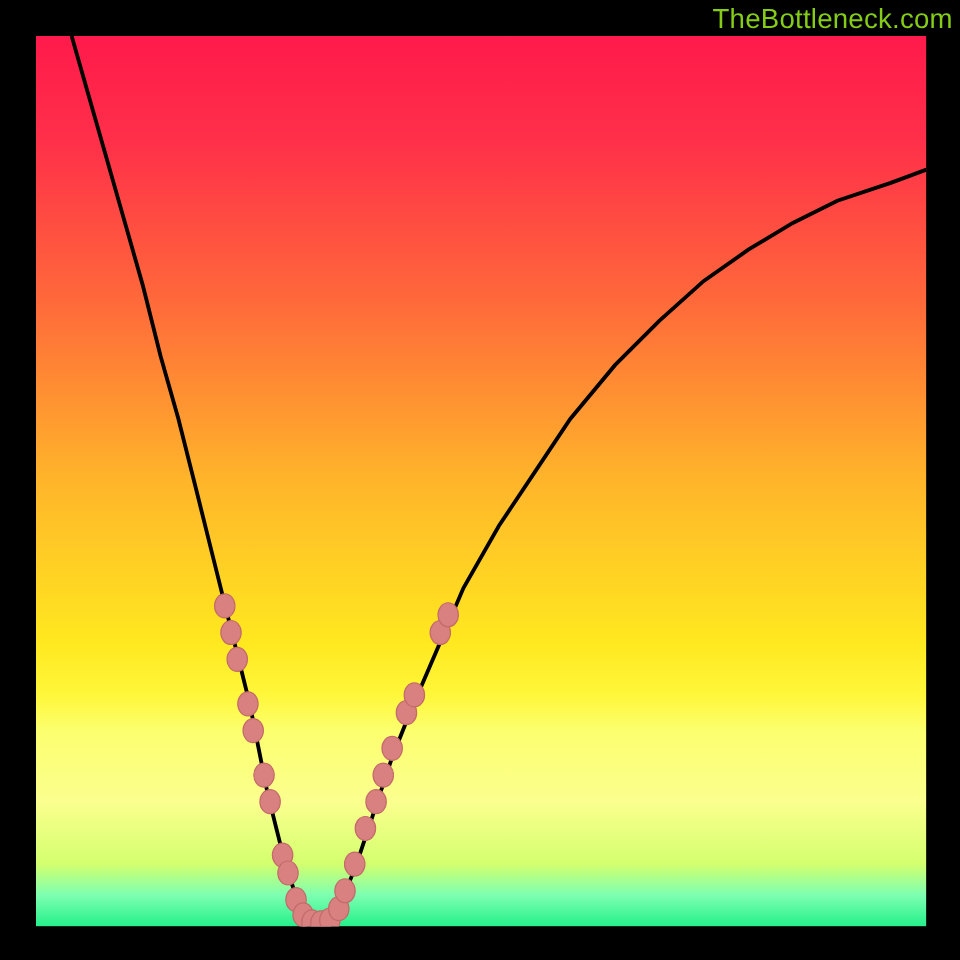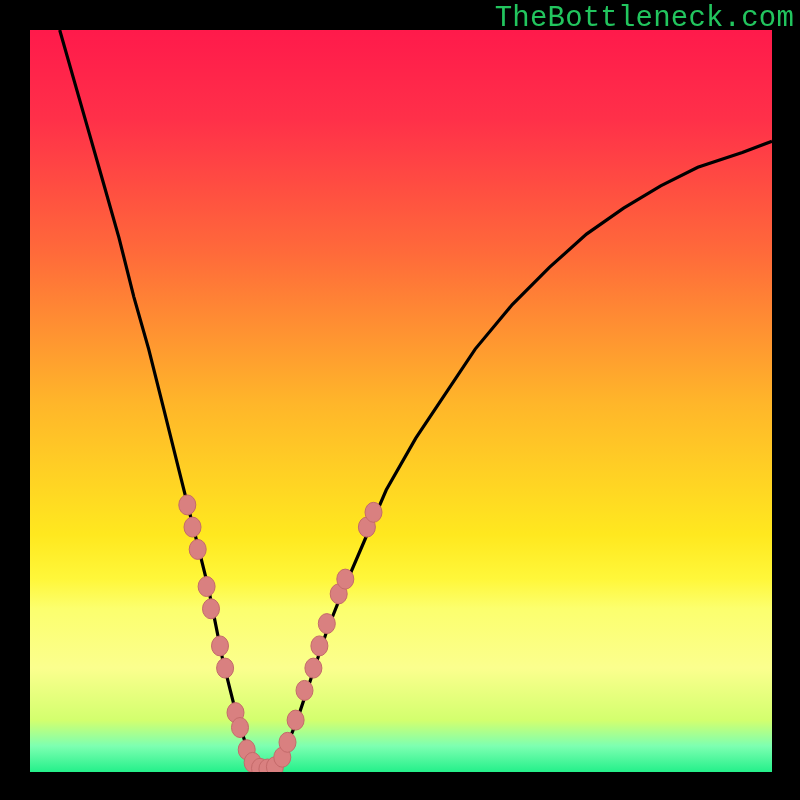--- a/index.html
+++ b/index.html
@@ -23,25 +23,24 @@
     position: absolute;
     left: 0;
     top: 0;
     width: 742px;
     height: 742px;
   }
   .watermark {
     position: absolute;
     top: 2px;
     right: 6px;
-    color: #22c55e;
-    font-size: 29px;
+    color: #84cc16;
+    font-size: 23px;
     font-weight: 500;
     letter-spacing: 0.2px;
-    font-family: Liberation Mono, monospace;
   }
 </style>
 </head>
 <body>
 
 <div class="watermark">TheBottleneck.com</div>
 
 <div class="frame">
   <svg class="plot" viewBox="0 0 742 742" preserveAspectRatio="none">
     <defs>

